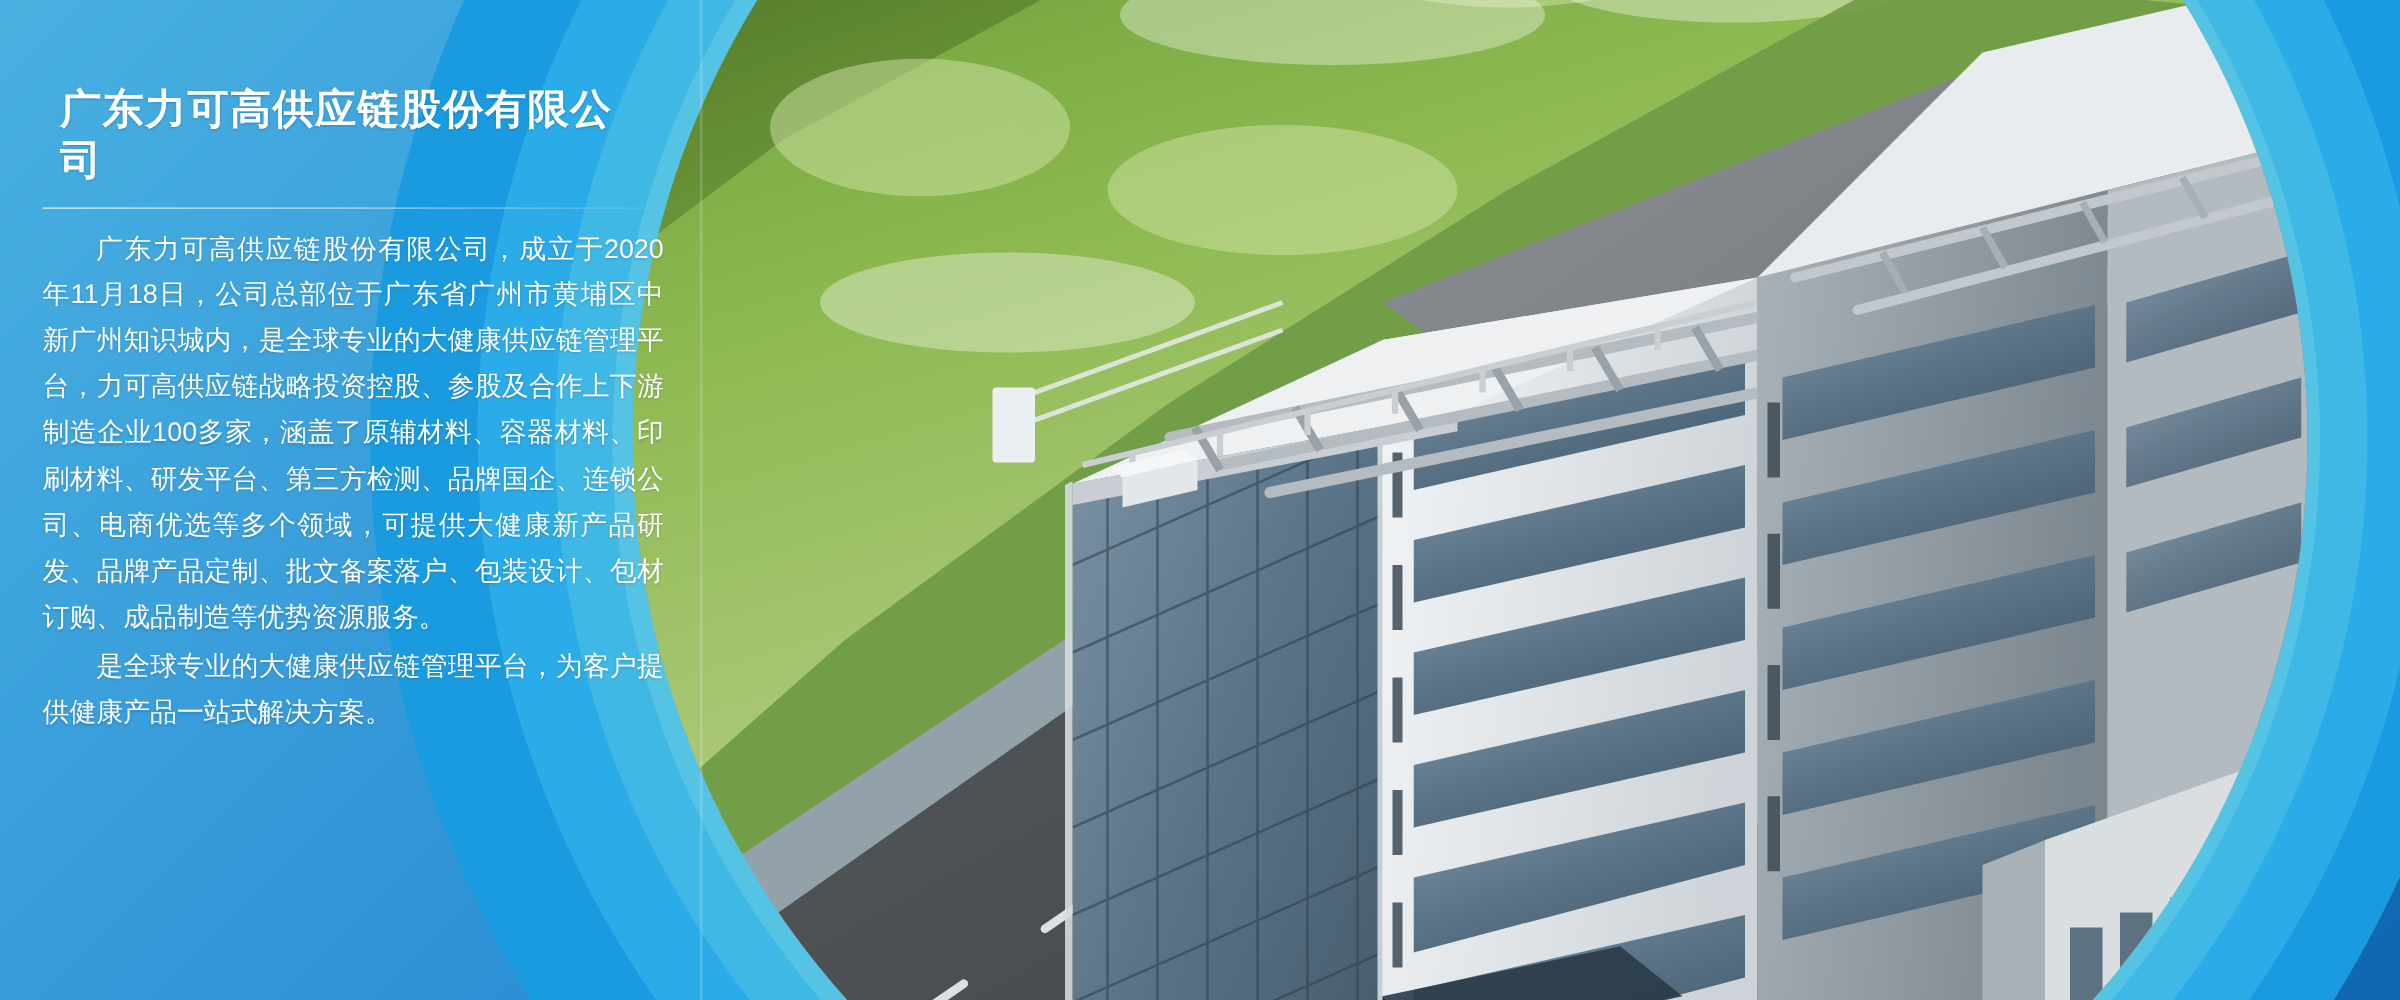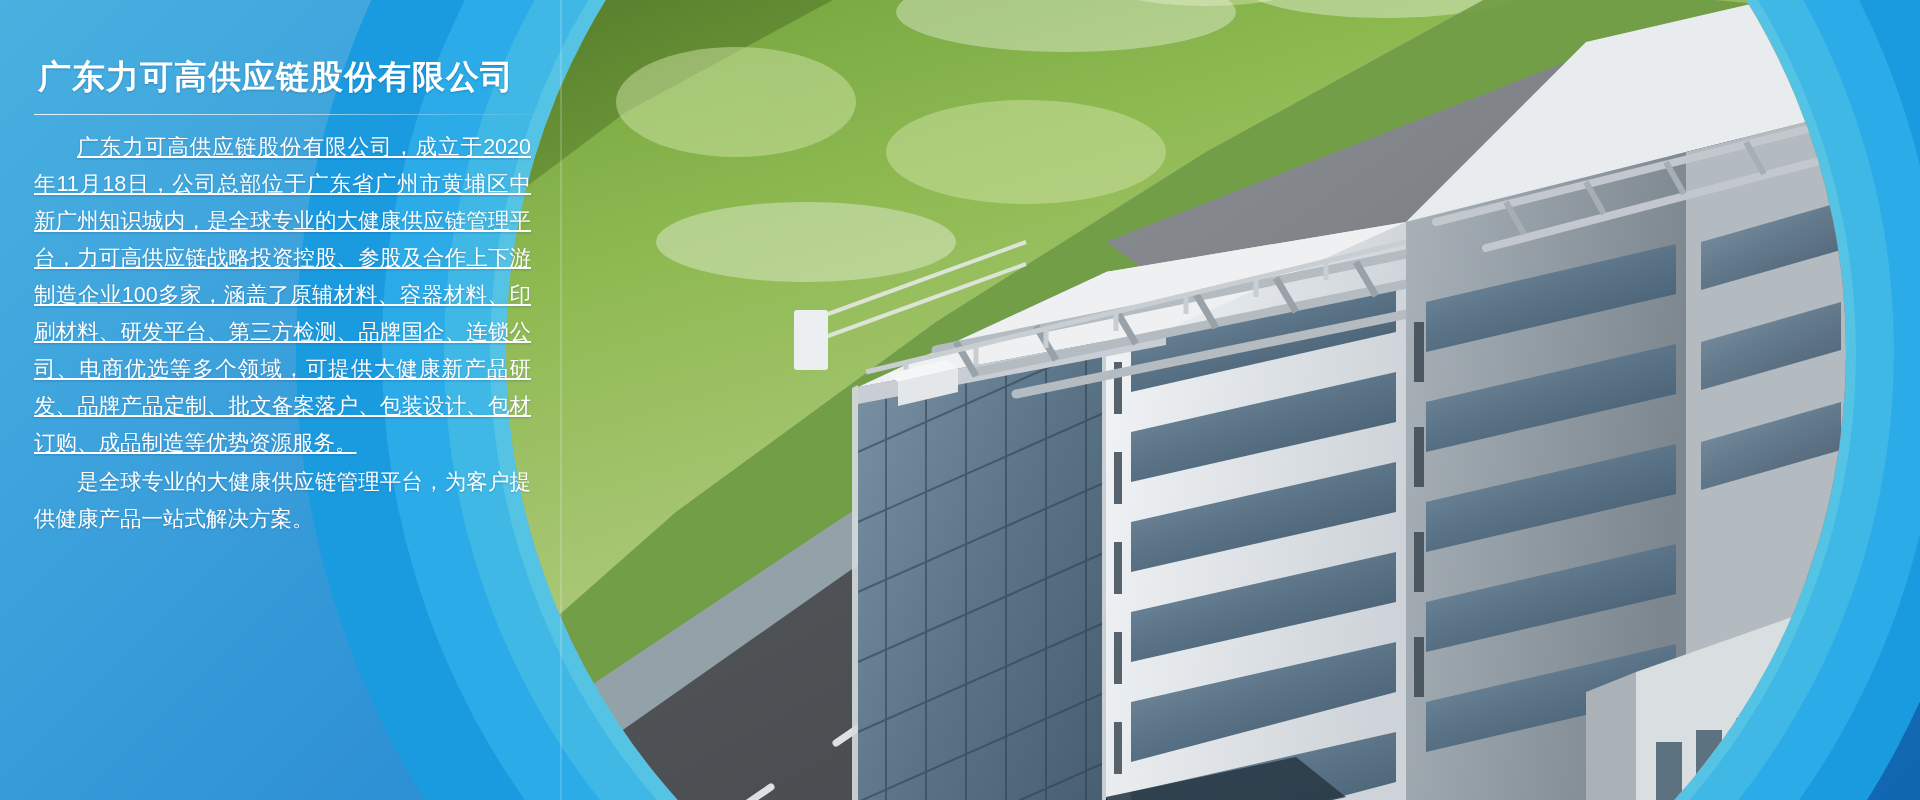--- a/index.html
+++ b/index.html
@@ -39,36 +39,36 @@
     position:absolute;left:0;top:0;width:1340px;height:1340px;
   }
   
 
   
   #text-col{
     position:absolute;left:0;top:0;width:560px;height:800px;
     padding:0 28px 0 34px;box-sizing:border-box;z-index:20;
   }
   #page-title{
-    margin:4px;padding:52px 0 0 0;
+    margin:14px;padding:52px 0 0 0;
     font-size:33px;line-height:1.25;font-weight:bold;color:#ffffff;
     letter-spacing:1px;
     text-shadow:0 1px 2px rgba(0,40,80,.25);
   }
   #title-rule{
     margin:17px 0 0 0;height:1px;width:520px;
     background:linear-gradient(90deg,rgba(255,255,255,.85) 0%,rgba(255,255,255,.55) 55%,rgba(255,255,255,0) 100%);
   }
   .para{
     margin:0;color:#ffffff;font-size:21.5px;line-height:1.72;
     text-align:justify;text-justify:inter-character;
     text-shadow:0 1px 2px rgba(0,40,80,.22);
     width:497px;
   }
-  #para-1{padding-top:14px;text-indent:2em;text-decoration:underline;}
+  #para-1{padding-top:14px;text-indent:2em;}
   #para-2{padding-top:2px;text-indent:2em;}
 
   
   .sheen{position:absolute;top:0;bottom:0;width:2px;opacity:.18;background:#ffffff;}
 </style>
 </head>
 <body>
 
 <div id="banner">
 

